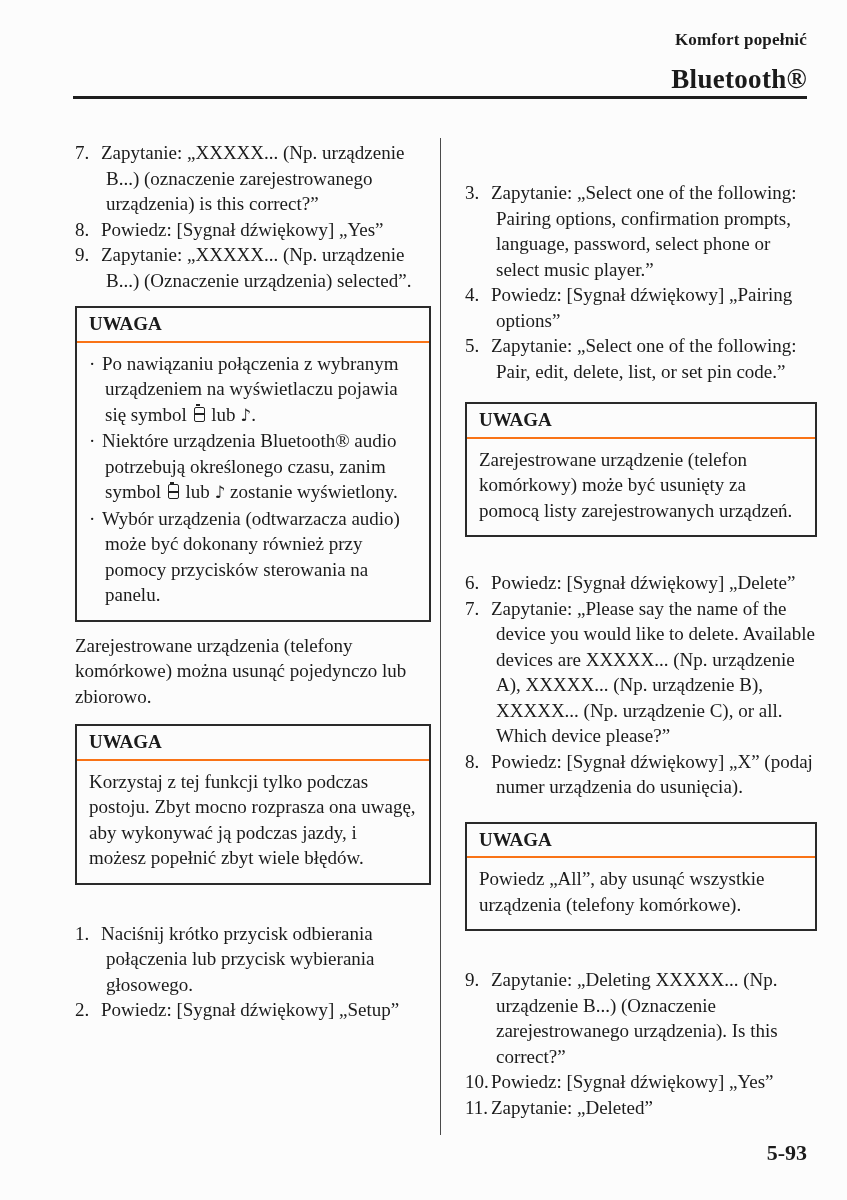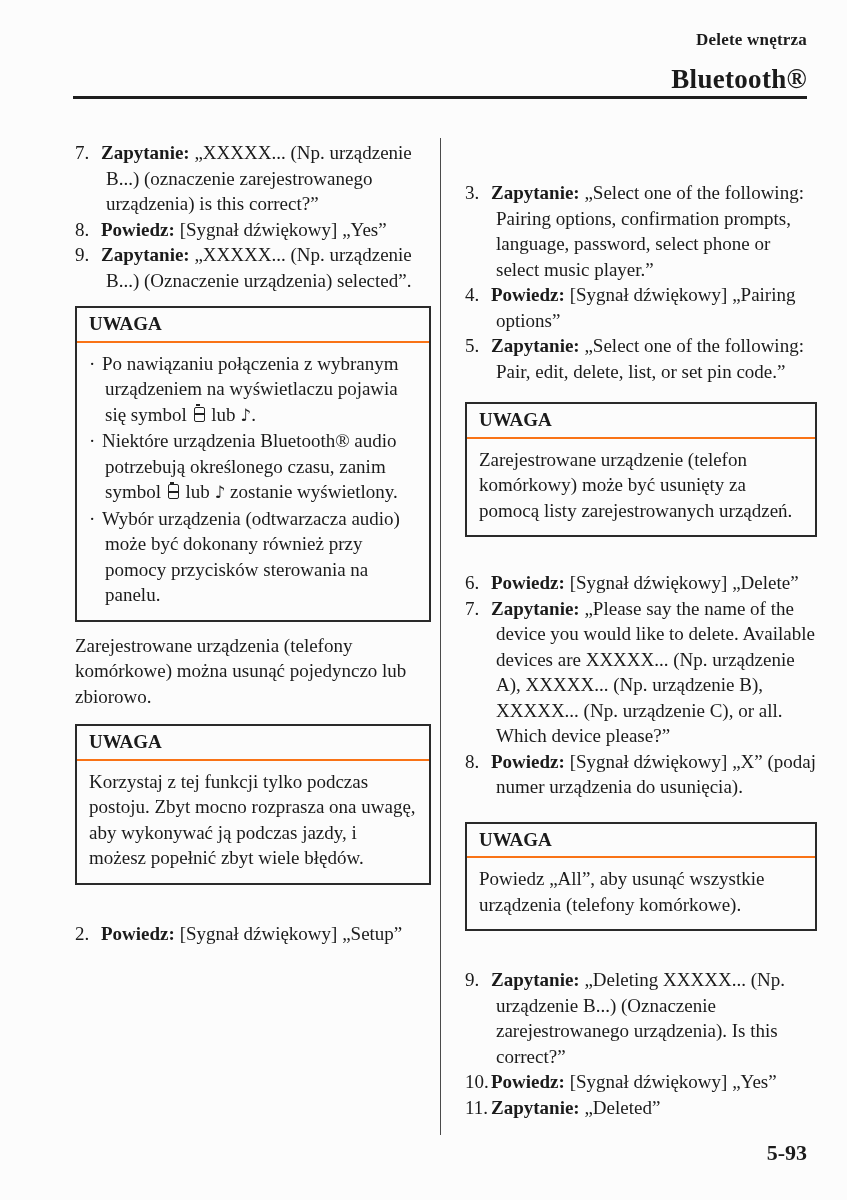--- a/index.html
+++ b/index.html
@@ -28,21 +28,21 @@
   .col-left  { left:75px;  width:356px; }
   .col-right { left:465px; width:352px;margin-top:40px; }
   .col-divider {
     position:absolute; left:440px; top:138px; height:997px; width:1px;
     background:#4a4a4a;
   }
   
   .olist { }
   .li { padding-left:31px; text-indent:-31px; }
   .num { display:inline-block; min-width:26px; text-indent:0; }
-  .lbl { font-weight:bold; }
+  .lbl { font-weight:normal; }
   
   .note {
     border:2px solid #2a2a2a;
     background:#fcfcfc;
   }
   .note-title {
     font-weight:bold; font-size:19px;
     padding:3px 12px 4px 12px;
     border-bottom:2px solid #f97316;
   }
@@ -82,21 +82,21 @@
   .mt-list2R  { margin-top:33px; }
   .mt-note2R  { margin-top:22px; }
   .mt-list3R  { margin-top:36px; }
 </style>
 </head>
 <body>
 
 <div class="page">
 
   <div class="header">
-    <div class="section">Delete wnętrza</div>
+    <div class="section">Komfort popełnić</div>
     <div class="title">Bluetooth®</div>
   </div>
   <div class="header-rule"></div>
 
   <div class="col-divider"></div>
 
   <div class="col col-left">
 
     <div class="olist">
       <div class="li"><span class="num">7.</span><span class="lbl">Zapytanie:</span> <span>„XXXXX... (Np. urządzenie B...) (oznaczenie zarejestrowanego urządzenia) is this correct?”</span></div>
@@ -117,20 +117,21 @@
     <div class="para mt-paraL">Zarejestrowane urządzenia (telefony komórkowe) można usunąć pojedynczo lub zbiorowo.</div>
 
     <div class="note mt-note2L">
       <div class="note-title">UWAGA</div>
       <div class="note-body">
         <div>Korzystaj z tej funkcji tylko podczas postoju. Zbyt mocno rozprasza ona uwagę, aby wykonywać ją podczas jazdy, i możesz popełnić zbyt wiele błędów.</div>
       </div>
     </div>
 
     <div class="olist mt-list2L">
+      <div class="li"><span class="num">1.</span><span class="lbl"></span><span>Naciśnij krótko przycisk odbierania połączenia lub przycisk wybierania głosowego.</span></div>
       <div class="li"><span class="num">2.</span><span class="lbl">Powiedz:</span> <span>[Sygnał dźwiękowy] „Setup”</span></div>
     </div>
 
   </div>
 
   <div class="col col-right">
 
     <div class="olist">
       <div class="li"><span class="num">3.</span><span class="lbl">Zapytanie:</span> <span>„Select one of the following: Pairing options, confirmation prompts, language, password, select phone or select music player.”</span></div>
       <div class="li"><span class="num">4.</span><span class="lbl">Powiedz:</span> <span>[Sygnał dźwiękowy] „Pairing options”</span></div>

